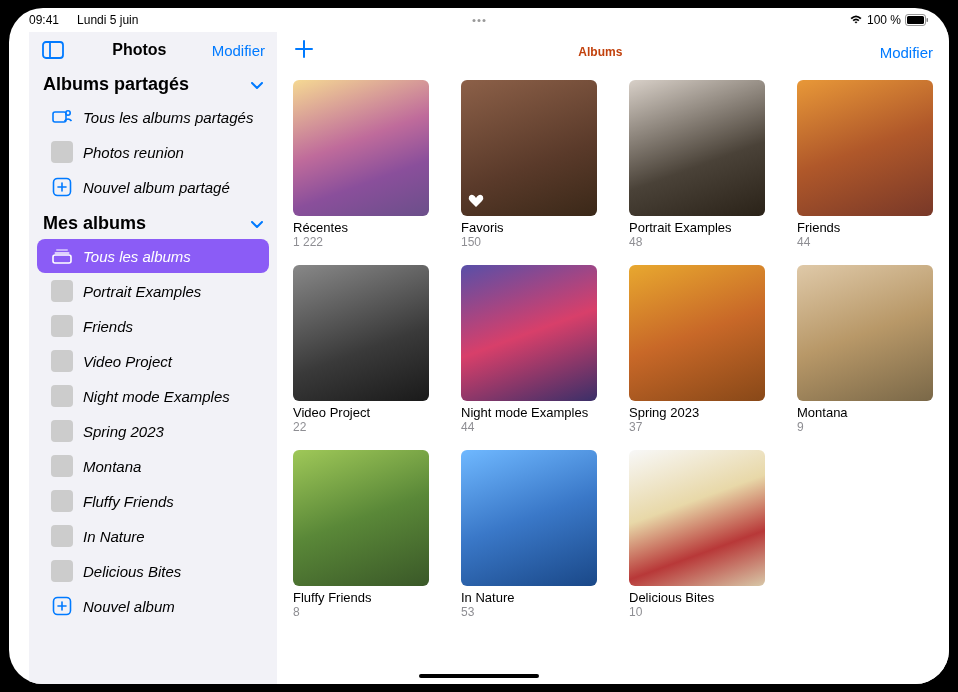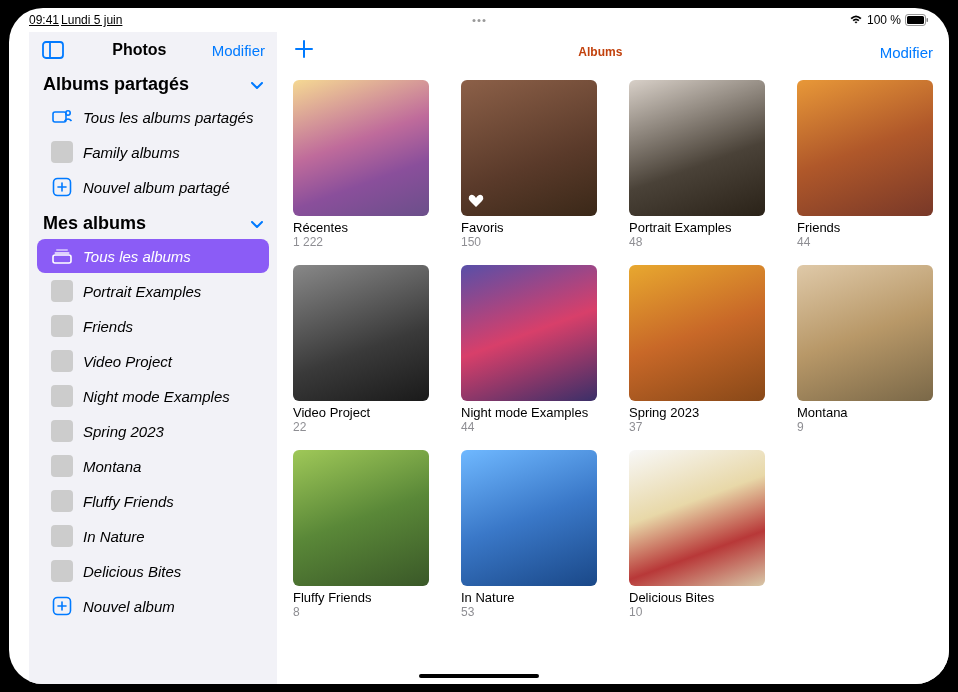--- a/index.html
+++ b/index.html
@@ -31,21 +31,21 @@
       height: 24px;
       display: flex;
       align-items: center;
       justify-content: space-between;
       padding: 0 20px;
       font-size: 12px;
       font-weight: 500;
       color: #000;
       position: relative;
     }
-    .status-left { display: flex; align-items: flex-end; gap: 2px; text-decoration: underline; }
+    .status-left { display: flex; align-items: flex-end; gap: 18px; }
     .status-center {
       position: absolute;
       left: 50%;
       transform: translateX(-50%);
       display: flex;
       gap: 2px;
     }
     .status-center .dot { width: 3px; height: 3px; border-radius: 50%; background: #999; }
     .status-right { display: flex; align-items: center; gap: 4px; font-size: 12px; }
     .battery-icon { display: inline-flex; align-items: center; }
@@ -308,21 +308,21 @@
               <svg width="20" height="16" viewBox="0 0 20 16">
                 <rect x="1" y="3" width="13" height="10" rx="2" fill="none" stroke="currentColor" stroke-width="1.6"></rect>
                 <circle cx="16" cy="4" r="2.2" fill="none" stroke="currentColor" stroke-width="1.6"></circle>
                 <path d="M12.5 12 Q16 8 19.5 12" fill="none" stroke="currentColor" stroke-width="1.6"></path>
               </svg>
             </span>
             <span class="label">Tous les albums partagés</span>
           </div>
           <div class="sidebar-item">
             <span class="thumb t-green"></span>
-            <span class="label">Family albums</span>
+            <span class="label">Photos reunion</span>
           </div>
           <div class="sidebar-item">
             <span class="icon-holder">
               <svg width="20" height="20" viewBox="0 0 20 20">
                 <rect x="1.5" y="1.5" width="17" height="17" rx="4" fill="none" stroke="currentColor" stroke-width="1.6"></rect>
                 <line x1="10" y1="6" x2="10" y2="14" stroke="currentColor" stroke-width="1.6" stroke-linecap="round"></line>
                 <line x1="6" y1="10" x2="14" y2="10" stroke="currentColor" stroke-width="1.6" stroke-linecap="round"></line>
               </svg>
             </span>
             <span class="label">Nouvel album partagé</span>

